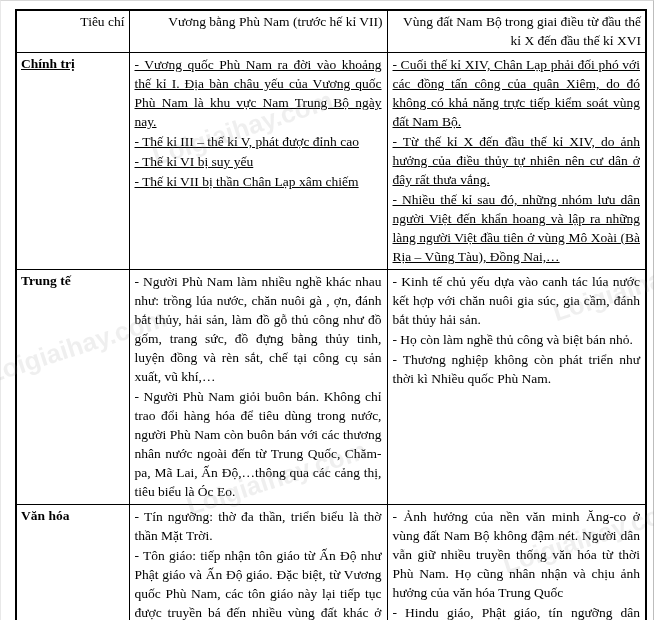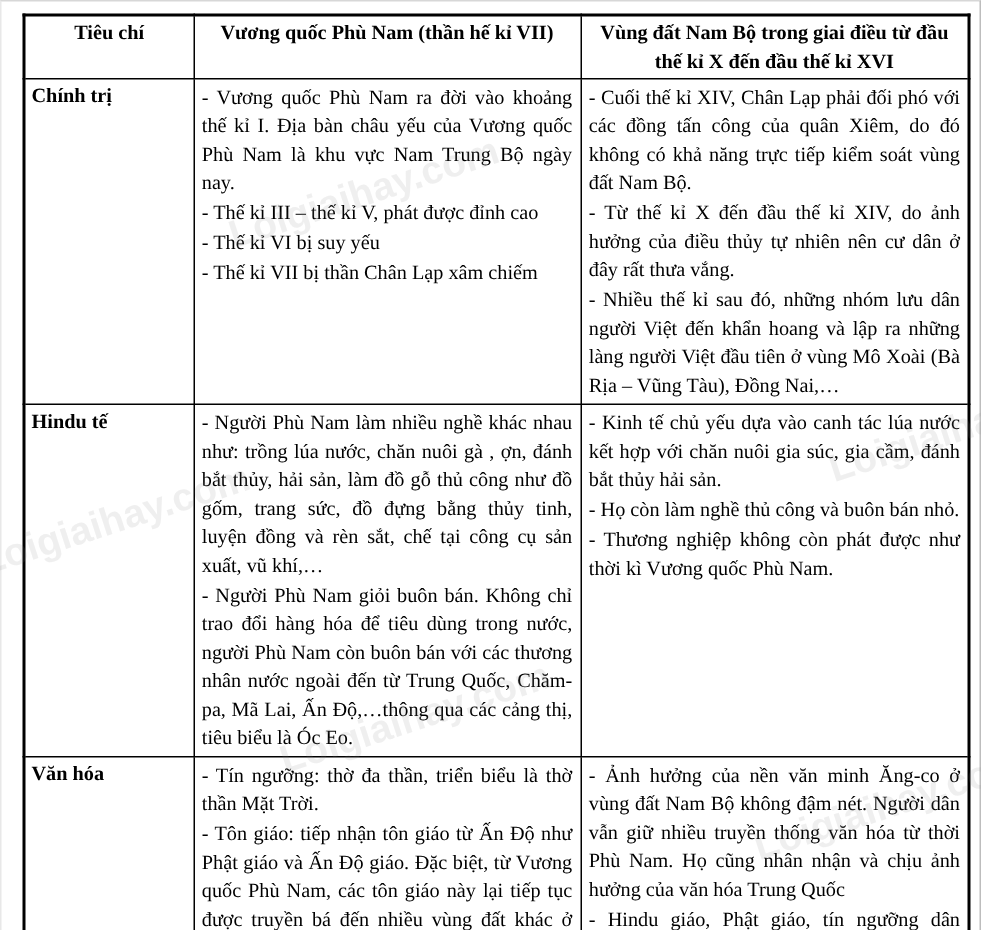--- a/index.html
+++ b/index.html
@@ -20,25 +20,25 @@
   }
   table.doc td, table.doc th{
     border:1px solid #000;
     vertical-align:top;
     padding:1px 4px 2px 4px;
     font-size:13.5px;line-height:19px;
     box-sizing:border-box;
     background:transparent;
   }
   col.c1{width:113px;} col.c2{width:258px;} col.c3{width:259px;}
-  th{font-weight:bold;text-align:center;}
+  th{font-weight:normal;text-align:right;}
   td.crit{font-weight:bold;}
   td.content{text-align:justify;}
   tr.hdr{height:39px;}
-  tr.r1{height:178px;}
+  tr.r1{height:178px;text-decoration:underline;}
   tr.r2{height:166px;}
   tr.r3{height:215px;}
   .para{margin:1px;}
   .wm{
     position:absolute;
     font-family:"Liberation Sans",sans-serif;
     font-size:26px;font-weight:bold;
     color:#8a8a8a;opacity:0.13;
     transform:rotate(-18deg);
     white-space:nowrap;pointer-events:none;
@@ -63,47 +63,47 @@
 
   <table class="doc">
     <colgroup>
         <col class="c1">
         <col class="c2">
         <col class="c3">
       </colgroup>
     <tbody>
         <tr class="hdr">
       <th>Tiêu chí</th>
-      <th>Vương quốc Phù Nam (thần hế kỉ VII)</th>
+      <th>Vương bằng Phù Nam (trước hế kỉ VII)</th>
       <th>Vùng đất Nam Bộ trong giai điều từ đầu thế kỉ X đến đầu thế kỉ XVI</th>
     </tr>
     <tr class="r1">
       <td class="crit">Chính trị</td>
       <td class="content">
             <div class="para">- Vương quốc Phù Nam ra đời vào khoảng thế kỉ I. Địa bàn châu yếu của Vương quốc Phù Nam là khu vực Nam Trung Bộ ngày nay.</div>
             <div class="para">- Thế kỉ III – thế kỉ V, phát được đỉnh cao</div>
             <div class="para">- Thế kỉ VI bị suy yếu</div>
             <div class="para">- Thế kỉ VII bị thần Chân Lạp xâm chiếm</div>
           </td>
       <td class="content">
             <div class="para">- Cuối thế kỉ XIV, Chân Lạp phải đối phó với các đồng tấn công của quân Xiêm, do đó không có khả năng trực tiếp kiểm soát vùng đất Nam Bộ.</div>
             <div class="para">- Từ thế kỉ X đến đầu thế kỉ XIV, do ảnh hưởng của điều thủy tự nhiên nên cư dân ở đây rất thưa vắng.</div>
             <div class="para">- Nhiều thế kỉ sau đó, những nhóm lưu dân người Việt đến khẩn hoang và lập ra những làng người Việt đầu tiên ở vùng Mô Xoài (Bà Rịa – Vũng Tàu), Đồng Nai,…</div>
           </td>
     </tr>
     <tr class="r2">
-      <td class="crit">Hindu tế</td>
+      <td class="crit">Trung tế</td>
       <td class="content">
             <div class="para">- Người Phù Nam làm nhiều nghề khác nhau như: trồng lúa nước, chăn nuôi gà , ợn, đánh bắt thủy, hải sản, làm đồ gỗ thủ công như đồ gốm, trang sức, đồ đựng bằng thủy tinh, luyện đồng và rèn sắt, chế tại công cụ sản xuất, vũ khí,…</div>
             <div class="para">- Người Phù Nam giỏi buôn bán. Không chỉ trao đổi hàng hóa để tiêu dùng trong nước, người Phù Nam còn buôn bán với các thương nhân nước ngoài đến từ Trung Quốc, Chăm-pa, Mã Lai, Ấn Độ,…thông qua các cảng thị, tiêu biểu là Óc Eo.</div>
           </td>
       <td class="content">
             <div class="para">- Kinh tế chủ yếu dựa vào canh tác lúa nước kết hợp với chăn nuôi gia súc, gia cầm, đánh bắt thủy hải sản.</div>
-            <div class="para">- Họ còn làm nghề thủ công và buôn bán nhỏ.</div>
-            <div class="para">- Thương nghiệp không còn phát được như thời kì Vương quốc Phù Nam.</div>
+            <div class="para">- Họ còn làm nghề thủ công và biệt bán nhỏ.</div>
+            <div class="para">- Thương nghiệp không còn phát triển như thời kì Nhiều quốc Phù Nam.</div>
           </td>
     </tr>
     <tr class="r3">
       <td class="crit">Văn hóa</td>
       <td class="content">
             <div class="para">- Tín ngưỡng: thờ đa thần, triển biểu là thờ thần Mặt Trời.</div>
             <div class="para">- Tôn giáo: tiếp nhận tôn giáo từ Ấn Độ như Phật giáo và Ấn Độ giáo. Đặc biệt, từ Vương quốc Phù Nam, các tôn giáo này lại tiếp tục được truyền bá đến nhiều vùng đất khác ở Đông Nam Á.</div>
           </td>
       <td class="content">
             <div class="para">- Ảnh hưởng của nền văn minh Ăng-co ở vùng đất Nam Bộ không đậm nét. Người dân vẫn giữ nhiều truyền thống văn hóa từ thời Phù Nam. Họ cũng nhân nhận và chịu ảnh hưởng của văn hóa Trung Quốc</div>

